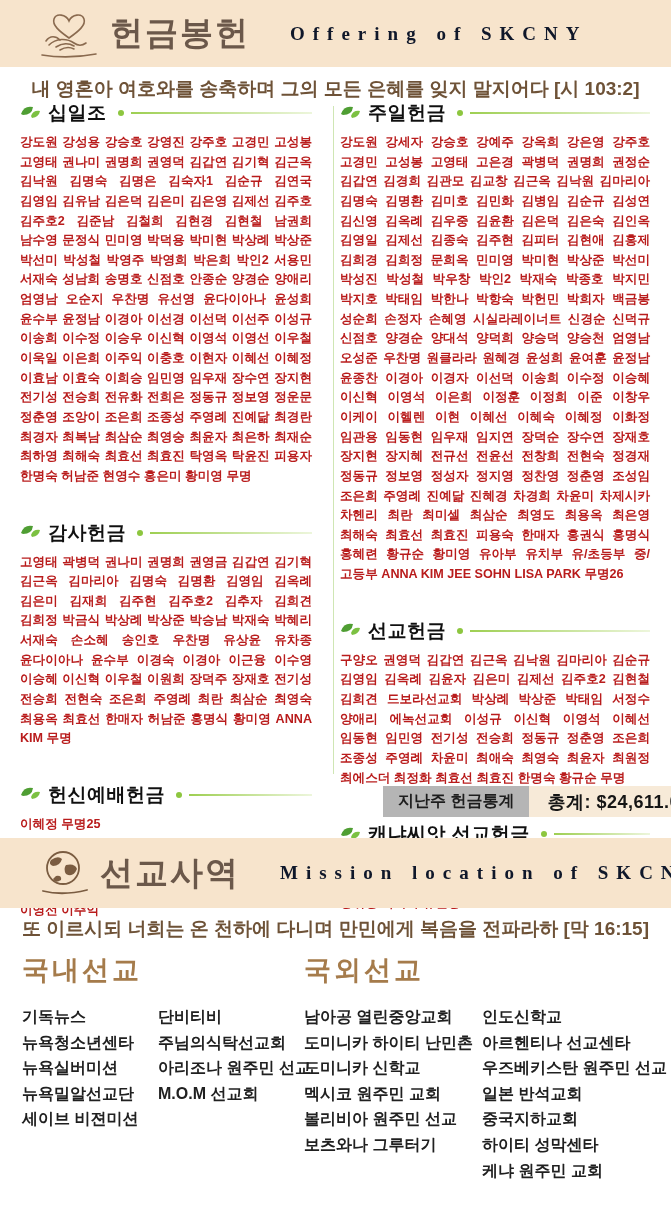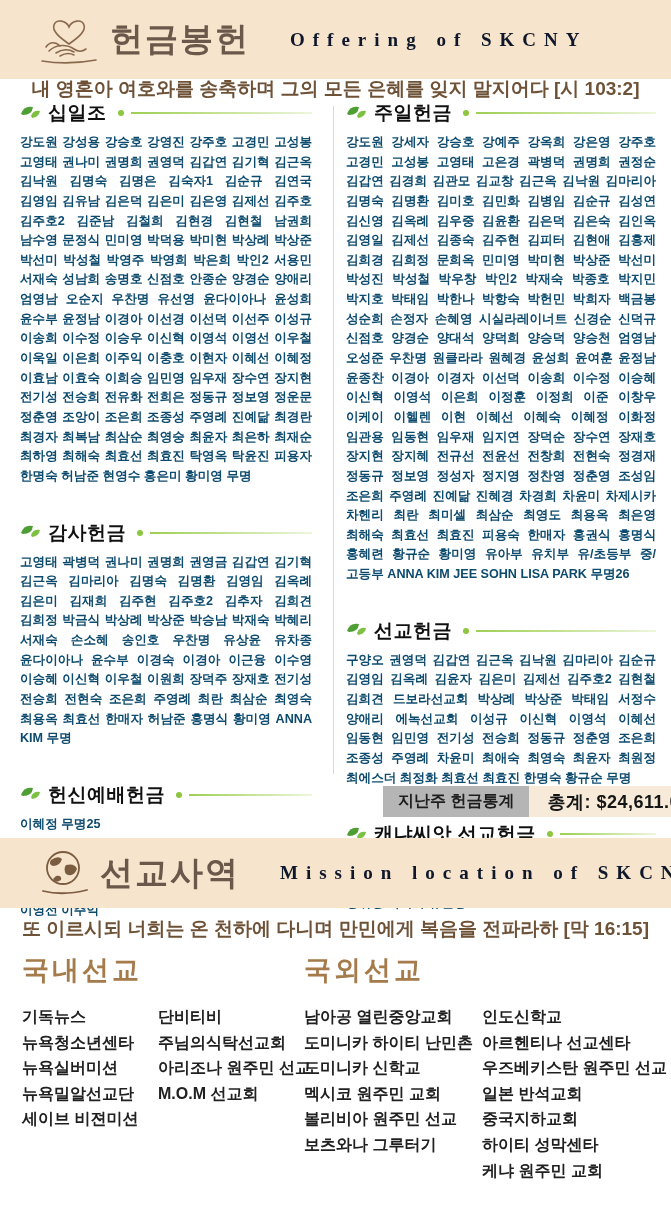--- a/index.html
+++ b/index.html
@@ -2,40 +2,40 @@
 <html><head>
 <meta charset="utf-8">
 <style>
   html,body{margin:0;padding:0;}
   body{
     width:671px;height:1230px;position:relative;background:#ffffff;
     font-family:"Liberation Sans",sans-serif;overflow:hidden;
   }
   
   .band{position:absolute;left:0;right:0;background:#f7e4cc;display:flex;align-items:center;padding-left:36px;box-sizing:border-box;}
-  .band1{top:0;height:79px;}
+  .band1{top:0;height:67px;}
   .band2{top:838px;height:70px;}
   .band-icon{flex:0 0 auto;display:flex;align-items:center;}
   .band-title{font-size:33px;font-weight:800;color:#6b584a;letter-spacing:2px;margin:0 0 0 10px;white-space:nowrap;}
   .band-sub{font-family:"Liberation Serif",serif;font-size:19px;color:#0f172a;letter-spacing:8px;margin-left:40px;font-weight:600;white-space:nowrap;}
   
   .verse{position:absolute;left:0;width:100%;text-align:center;color:#6e5237;font-weight:700;font-size:19px;}
   .verse1{top:76px;}
   .verse2{top:916px;}
   
   .columns{position:absolute;top:100px;left:20px;width:636px;display:flex;}
   .vdivider{position:absolute;left:313px;top:6px;height:668px;width:1px;background:#cfe6b4;}
   .col-left{width:300px;padding-right:8px;box-sizing:border-box;}
-  .col-right{width:310px;margin-left:26px;}
+  .col-right{width:310px;margin-left:20px;}
   .cat:not(:first-child){margin-top:33px;}
   .cat-header{display:flex;align-items:center;gap:7px;margin-bottom:7px;}
   .cat-title{font-size:19px;font-weight:800;color:#101010;margin:0;letter-spacing:0.5px;white-space:nowrap;}
   .dot{width:6px;height:6px;border-radius:50%;background:#8dc63f;margin-left:4px;flex:0 0 auto;}
   .rule{flex:1;height:2px;background:linear-gradient(to right,#9ecf52,#edf6dc);}
-  .names{margin:0;font-size:12.6px;font-weight:700;line-height:1.56;color:#0c4a6e;text-align:justify;word-break:keep-all;}
+  .names{margin:0;font-size:12.6px;font-weight:700;line-height:1.56;color:#b91c1c;text-align:justify;word-break:keep-all;}
   
   .stats{position:absolute;top:786px;left:383px;display:flex;height:31px;}
   .stats-label{background:#b5b5b5;color:#1d1d1d;font-size:16px;font-weight:700;padding:0 15px;display:flex;align-items:center;white-space:nowrap;}
   .stats-total{background:#f7ead8;color:#151515;font-size:18px;font-weight:700;padding:0 18px;display:flex;align-items:center;white-space:nowrap;letter-spacing:0.5px;}
   
   .missions{position:absolute;top:952px;left:22px;right:6px;display:flex;}
   .m-domestic{width:282px;flex:0 0 auto;}
   .m-overseas{flex:1;}
   .m-title{font-size:27px;font-weight:800;color:#a57b4b;letter-spacing:3px;margin:0 0 16px 0;white-space:nowrap;}
   .m-cols{display:flex;}

